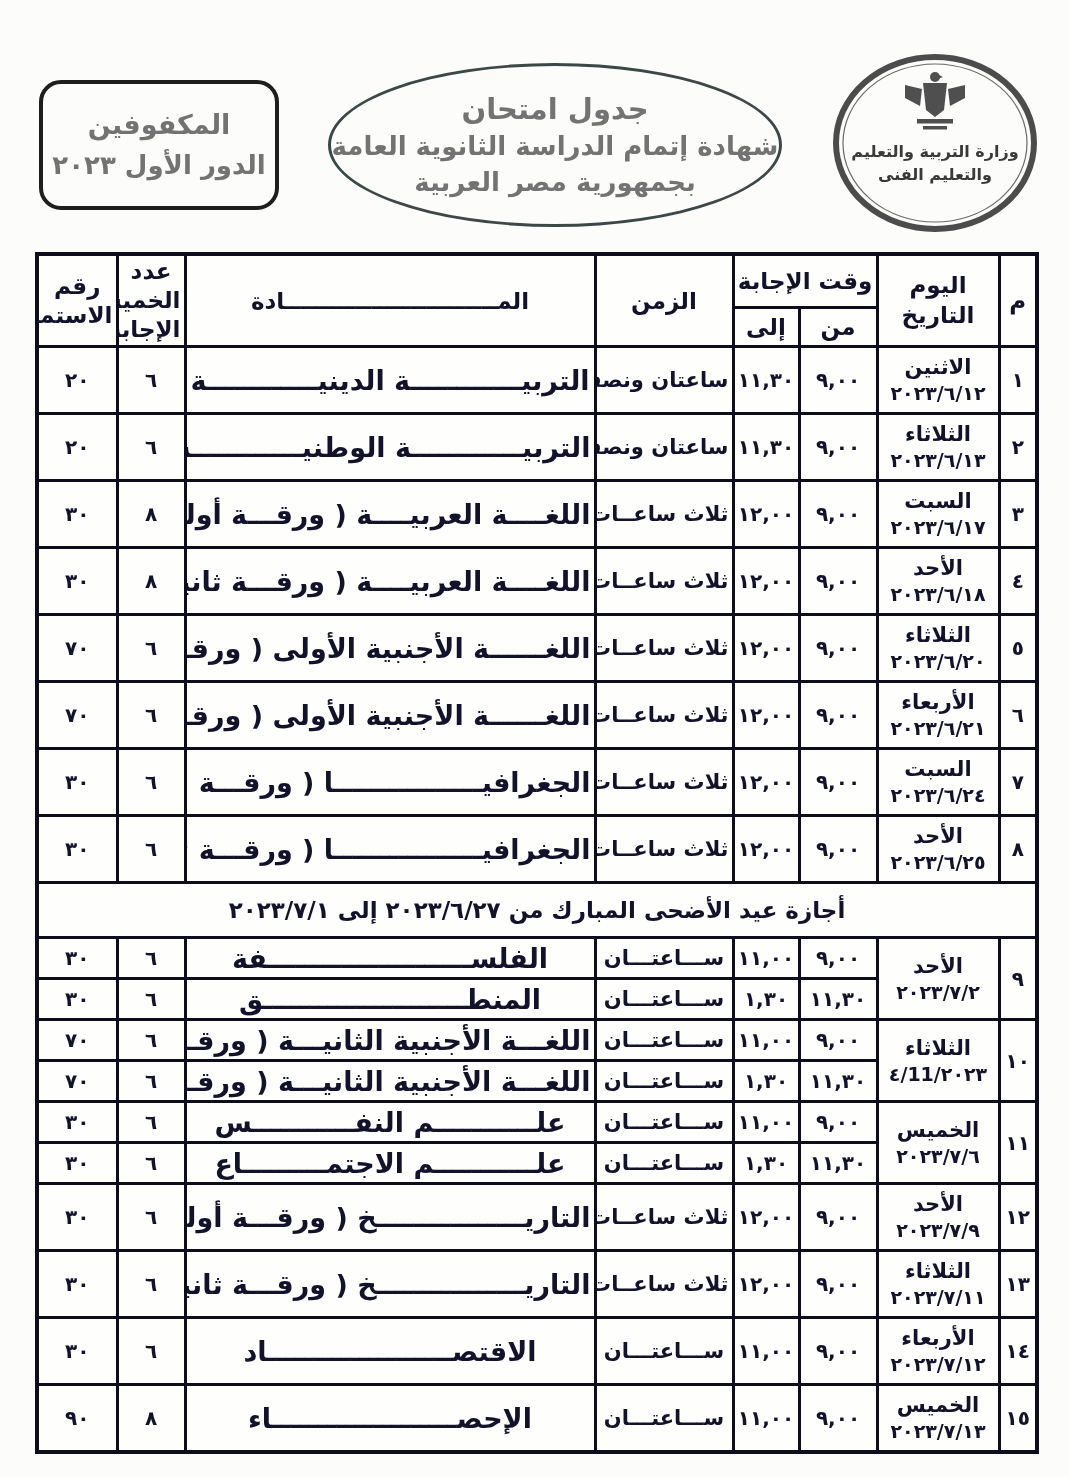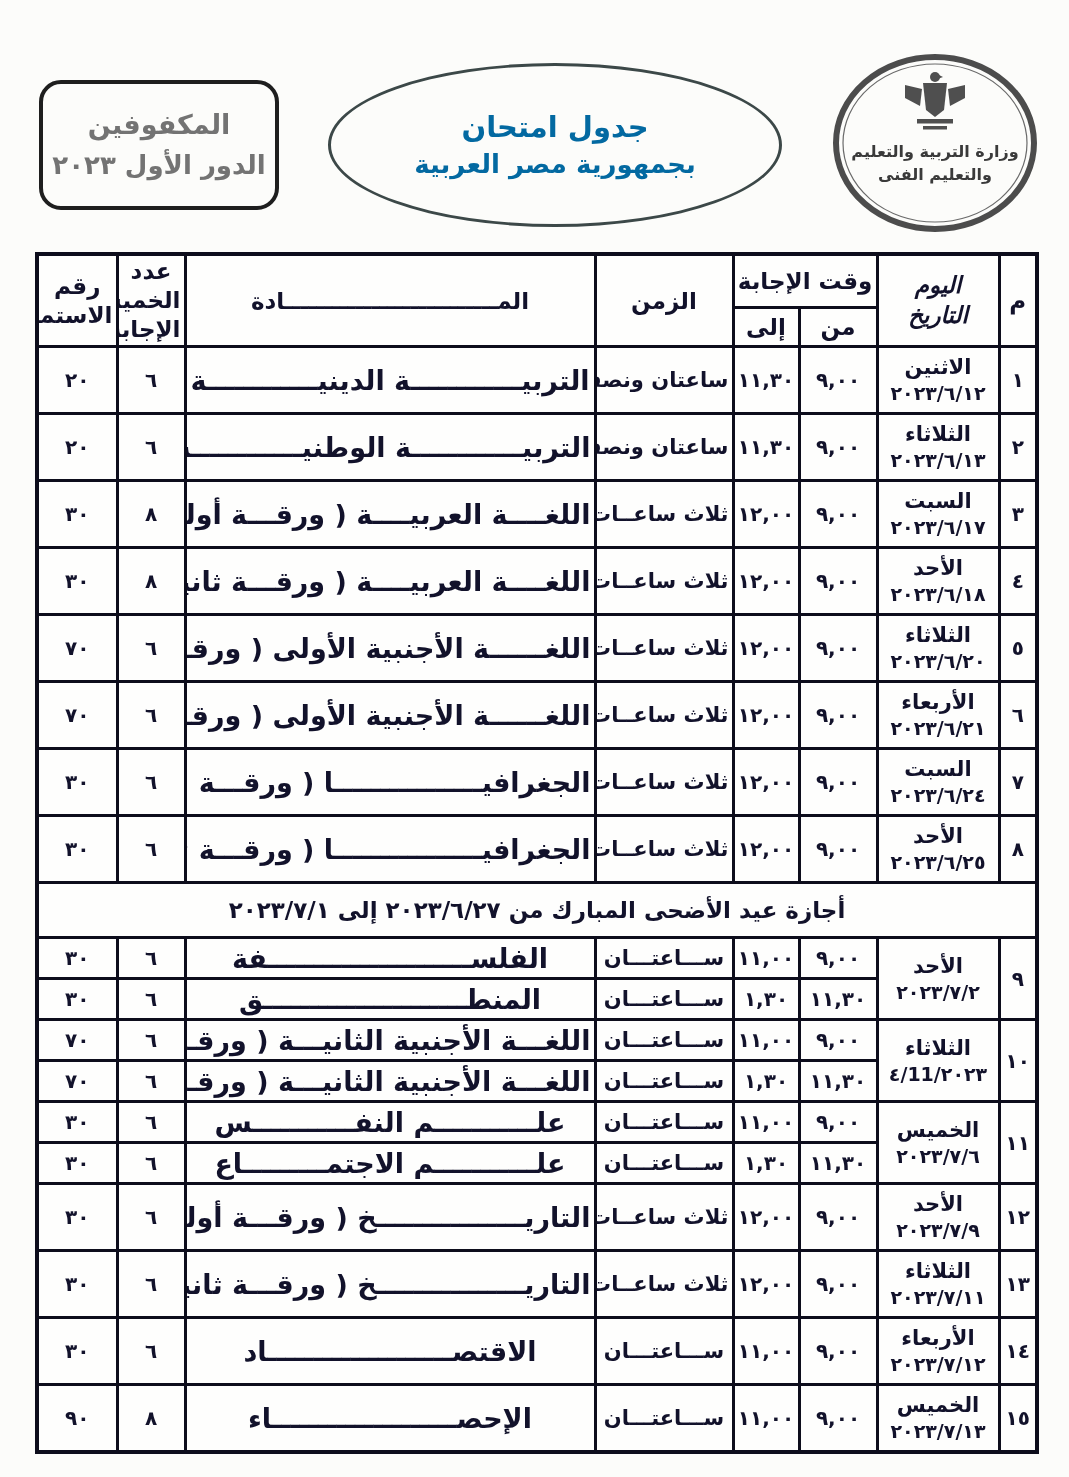--- a/index.html
+++ b/index.html
@@ -22,21 +22,21 @@
     height:182px;
     margin-bottom:16px;
   }
   .seal-wrap{width:208px;flex:0 0 auto;}
   .oval{
     width:448px;height:158px;
     border:3px solid #3c4848;
     border-radius:50%;
     display:flex;flex-direction:column;justify-content:center;align-items:center;
     text-align:center;
-    color:#0369a1;
+    color:#737373;
     font-weight:700;
     flex:0 0 auto;
   }
   .oval .l1{font-size:29px;line-height:1.35;}
   .oval .l2{font-size:26px;line-height:1.35;}
   .oval .l3{font-size:26px;line-height:1.35;}
   .idbox{
     width:232px;height:122px;
     border:4px solid #1e1e1e;
     border-radius:22px;
@@ -63,21 +63,21 @@
     vertical-align:middle;
     padding:0 3px;
     overflow:hidden;
     font-weight:700;
     color:#12122b;
     background:#fefefd;
   }
   thead tr.h1 th{height:50px;font-size:23px;}
   thead tr.h2 th{height:36px;font-size:23px;}
   th.mlh{white-space:pre-line;font-size:19px;line-height:1.25;}
-  th.daydate-h{white-space:pre-line;font-size:22px;line-height:1.3;font-style:italic;}
+  th.daydate-h{white-space:pre-line;font-size:22px;line-height:1.3;}
   th.subject-h{font-size:23px;letter-spacing:0;}
 
   tbody tr.single td{height:64px;}
   tbody tr.sub td{height:38px;}
   td.num{font-size:20px;}
   td.time{font-size:20px;white-space:nowrap;}
   td.dur{font-size:21px;white-space:nowrap;}
   td.subj{font-size:27px;white-space:nowrap;margin-top:20px;}
   td.numv{font-size:20px;}
   td.daydate{padding:2px;}
@@ -123,20 +123,21 @@
           <path id="sealArc" d="M 38,48 A 79,74 0 1 0 170,48" fill="none"></path>
         </defs>
         <text class="seal-en" font-size="11" letter-spacing="0.4">
           <textPath href="#sealArc" startOffset="0" textLength="340" lengthAdjust="spacingAndGlyphs">MINISTRY OF EDUCATION AND TECHNICAL EDUCATION</textPath>
         </text>
       </svg>
     </div>
 
     <div class="oval">
       <div class="l1">جدول امتحان</div>
+      <div class="l2">شهادة إتمام الدراسة الثانوية العامة</div>
       <div class="l3">بجمهورية مصر العربية</div>
     </div>
 
     <div class="idbox">
       <div class="b1">المكفوفين</div>
       <div class="b2">الدور الأول ٢٠٢٣</div>
     </div>
   </div>
 
   <table class="sched">

